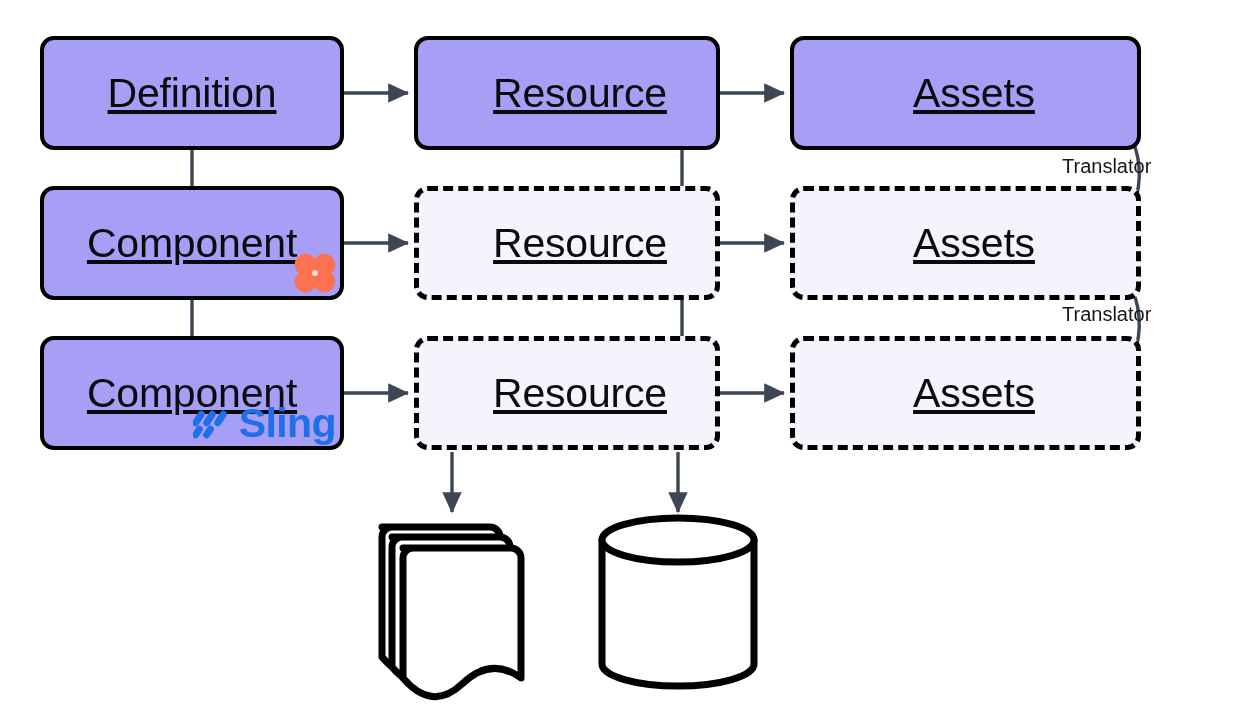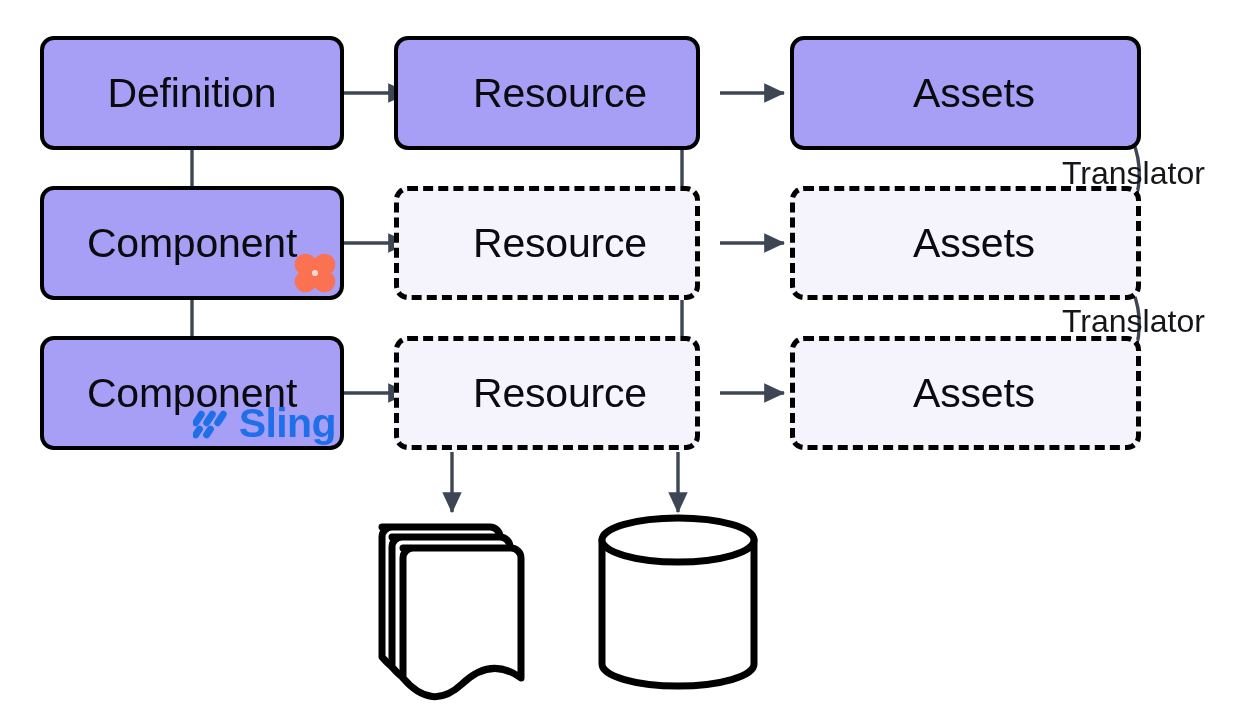--- a/index.html
+++ b/index.html
@@ -25,25 +25,25 @@
     white-space:nowrap;
   }
   .node.solid{
     background:#a79ff5;
     border:4px solid #000000;
   }
   .node.dashed{
     background:#f5f4fd;
     border:5px dashed #000000;
   }
-  .node-label{pointer-events:none;}
+  .node-label{pointer-events:none;text-decoration:underline;}
 
   
   .col-a{left:40px;width:304px;}
-  .col-b{left:394px;width:306px;padding-left:26px;}
+  .col-b{left:414px;width:306px;padding-left:26px;}
   .col-c{left:790px;width:351px;padding-left:17px;}
   .row-1{top:36px;height:114px;}
   .row-2{top:186px;height:114px;}
   .row-3{top:336px;height:114px;}
 
   
   .badge{
     position:absolute;
     display:flex;align-items:center;
     pointer-events:none;
@@ -51,21 +51,21 @@
   #badge-aem{right:-4px;bottom:-6px;}
   #badge-sling{right:4px;bottom:2px;}
   .sling-word{
     font-size:41px;font-weight:bold;color:#1f6feb;
     letter-spacing:-0.6px;margin-left:2px;
   }
 
   
   .caption{
     position:absolute;
-    font-size:32px;
+    font-size:20px;
     color:#16161a;
     white-space:nowrap;
   }
   #cap-1{left:1062px;top:155px;}
   #cap-2{left:1062px;top:303px;}
 </style>
 </head>
 <body>
 
 <div id="stage">

